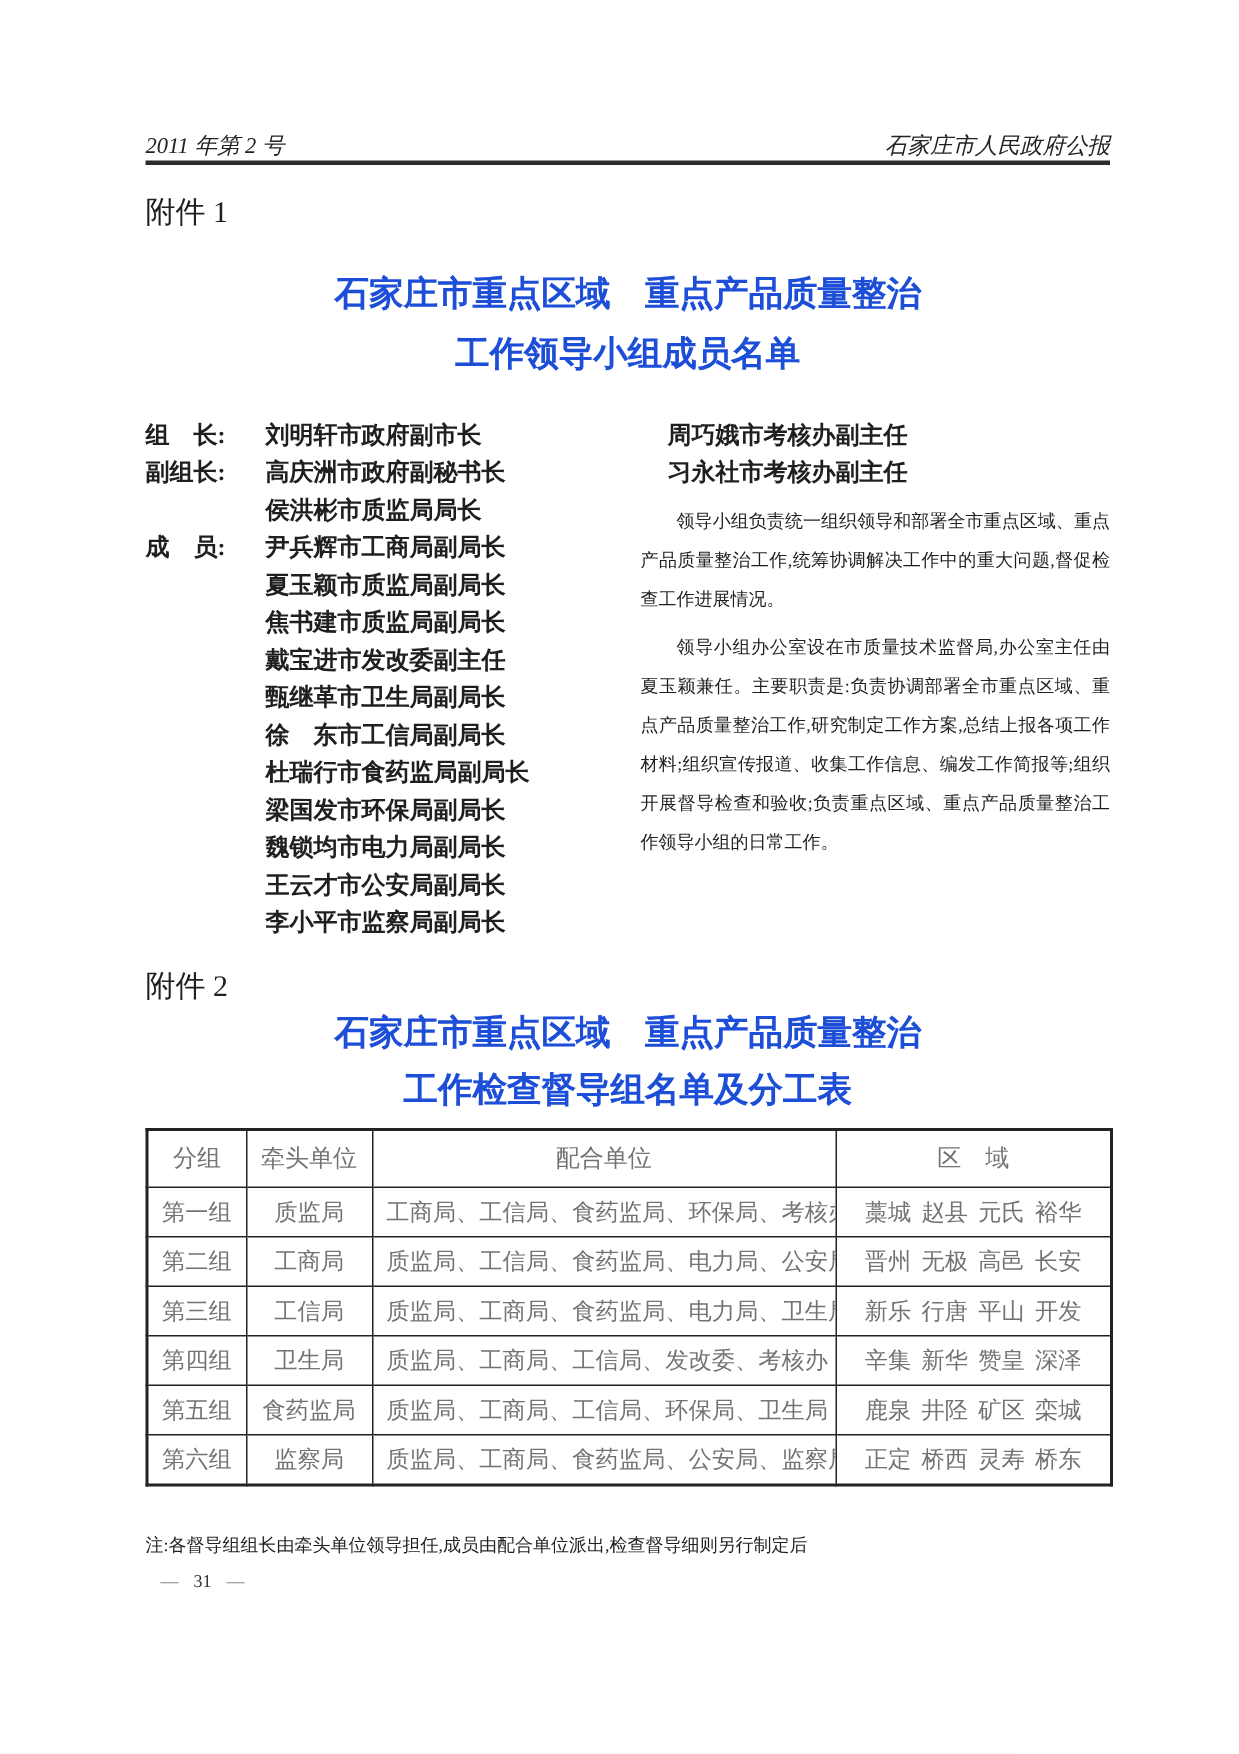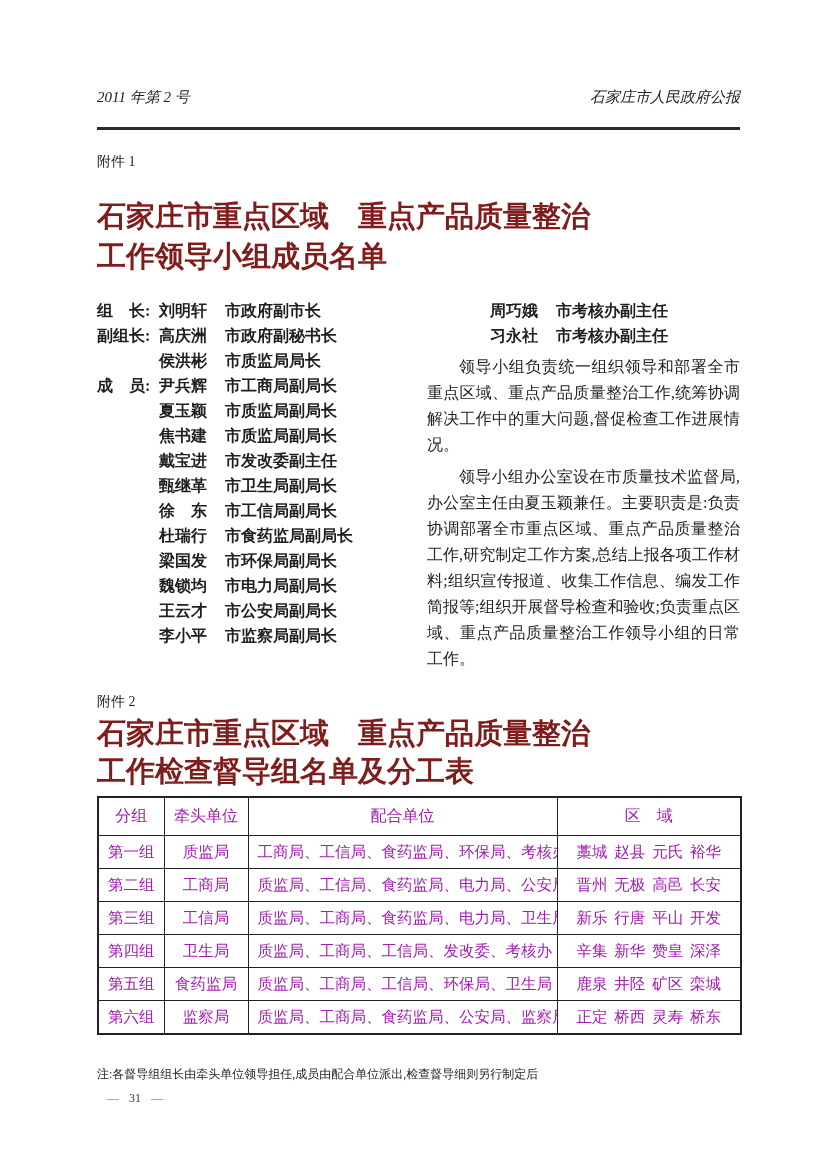--- a/index.html
+++ b/index.html
@@ -16,62 +16,63 @@
     overflow: hidden;
   }
   
   .doc-header {
     display: flex;
     justify-content: space-between;
     align-items: flex-end;
     font-size: 15px;
     font-style: italic;
     color: #222;
-    padding-bottom: 20px;
+    padding-bottom: 0;
     border-bottom: 3px solid #2b2b2b;
   }
   
-  .att-label { margin-top: 22px; font-size: 14px; line-height: 20px; }
+  .att-label { margin-top: 22px; font-size: 20px; line-height: 20px; }
   .att-label.att2 { margin-top: 20px; }
   
   .doc-title {
     margin-top: 24px;
-    font-size: 29px;
+    text-align: center;
+    font-size: 23px;
     font-weight: 700;
     line-height: 40px;
-    color: #7f1d1d;
+    color: #1d4ed8;
   }
   .doc-title.title2 { margin-top: 2px; line-height: 38px; }
   
   .members { display: flex; margin-top: 22px; font-size: 16px; }
   .members-left { width: 330px; flex: none; }
   .members-right { flex: 1; min-width: 0; }
   .member-row { display: flex; line-height: 25px; height: 25px; white-space: nowrap; font-weight: bold; }
   .m-role { width: 62px; flex: none; }
-  .m-name { width: 66px; flex: none; }
+  .m-name { width: 66px; flex: none; text-align: right; }
   .m-title { flex: none; }
-  .member-row.right .m-name { margin-left: 63px; }
+  .member-row.right .m-name { }
   .body-para {
     margin: 0;
     text-indent: 2em;
     text-align: justify;
     line-height: 26px;
-    font-size: 16px;
+    font-size: 12px;
   }
   .body-para.first { margin-top: 6px; }
   .body-para.second { margin-top: 6px; }
   
   table.sup-table {
     margin-top: 6px;
     width: 643px;
     border-collapse: collapse;
     table-layout: fixed;
     border: 2px solid #222;
     font-size: 15.5px;
-    color: #a21caf;
+    color: #737373;
   }
   .sup-table th, .sup-table td {
     border: 1.5px solid #222;
     padding: 0;
     text-align: center;
     white-space: nowrap;
     overflow: hidden;
   }
   .sup-table th { height: 37px; font-weight: 400; font-size: 16px; }
   .sup-table td { height: 32px; margin-top: 21px; }

